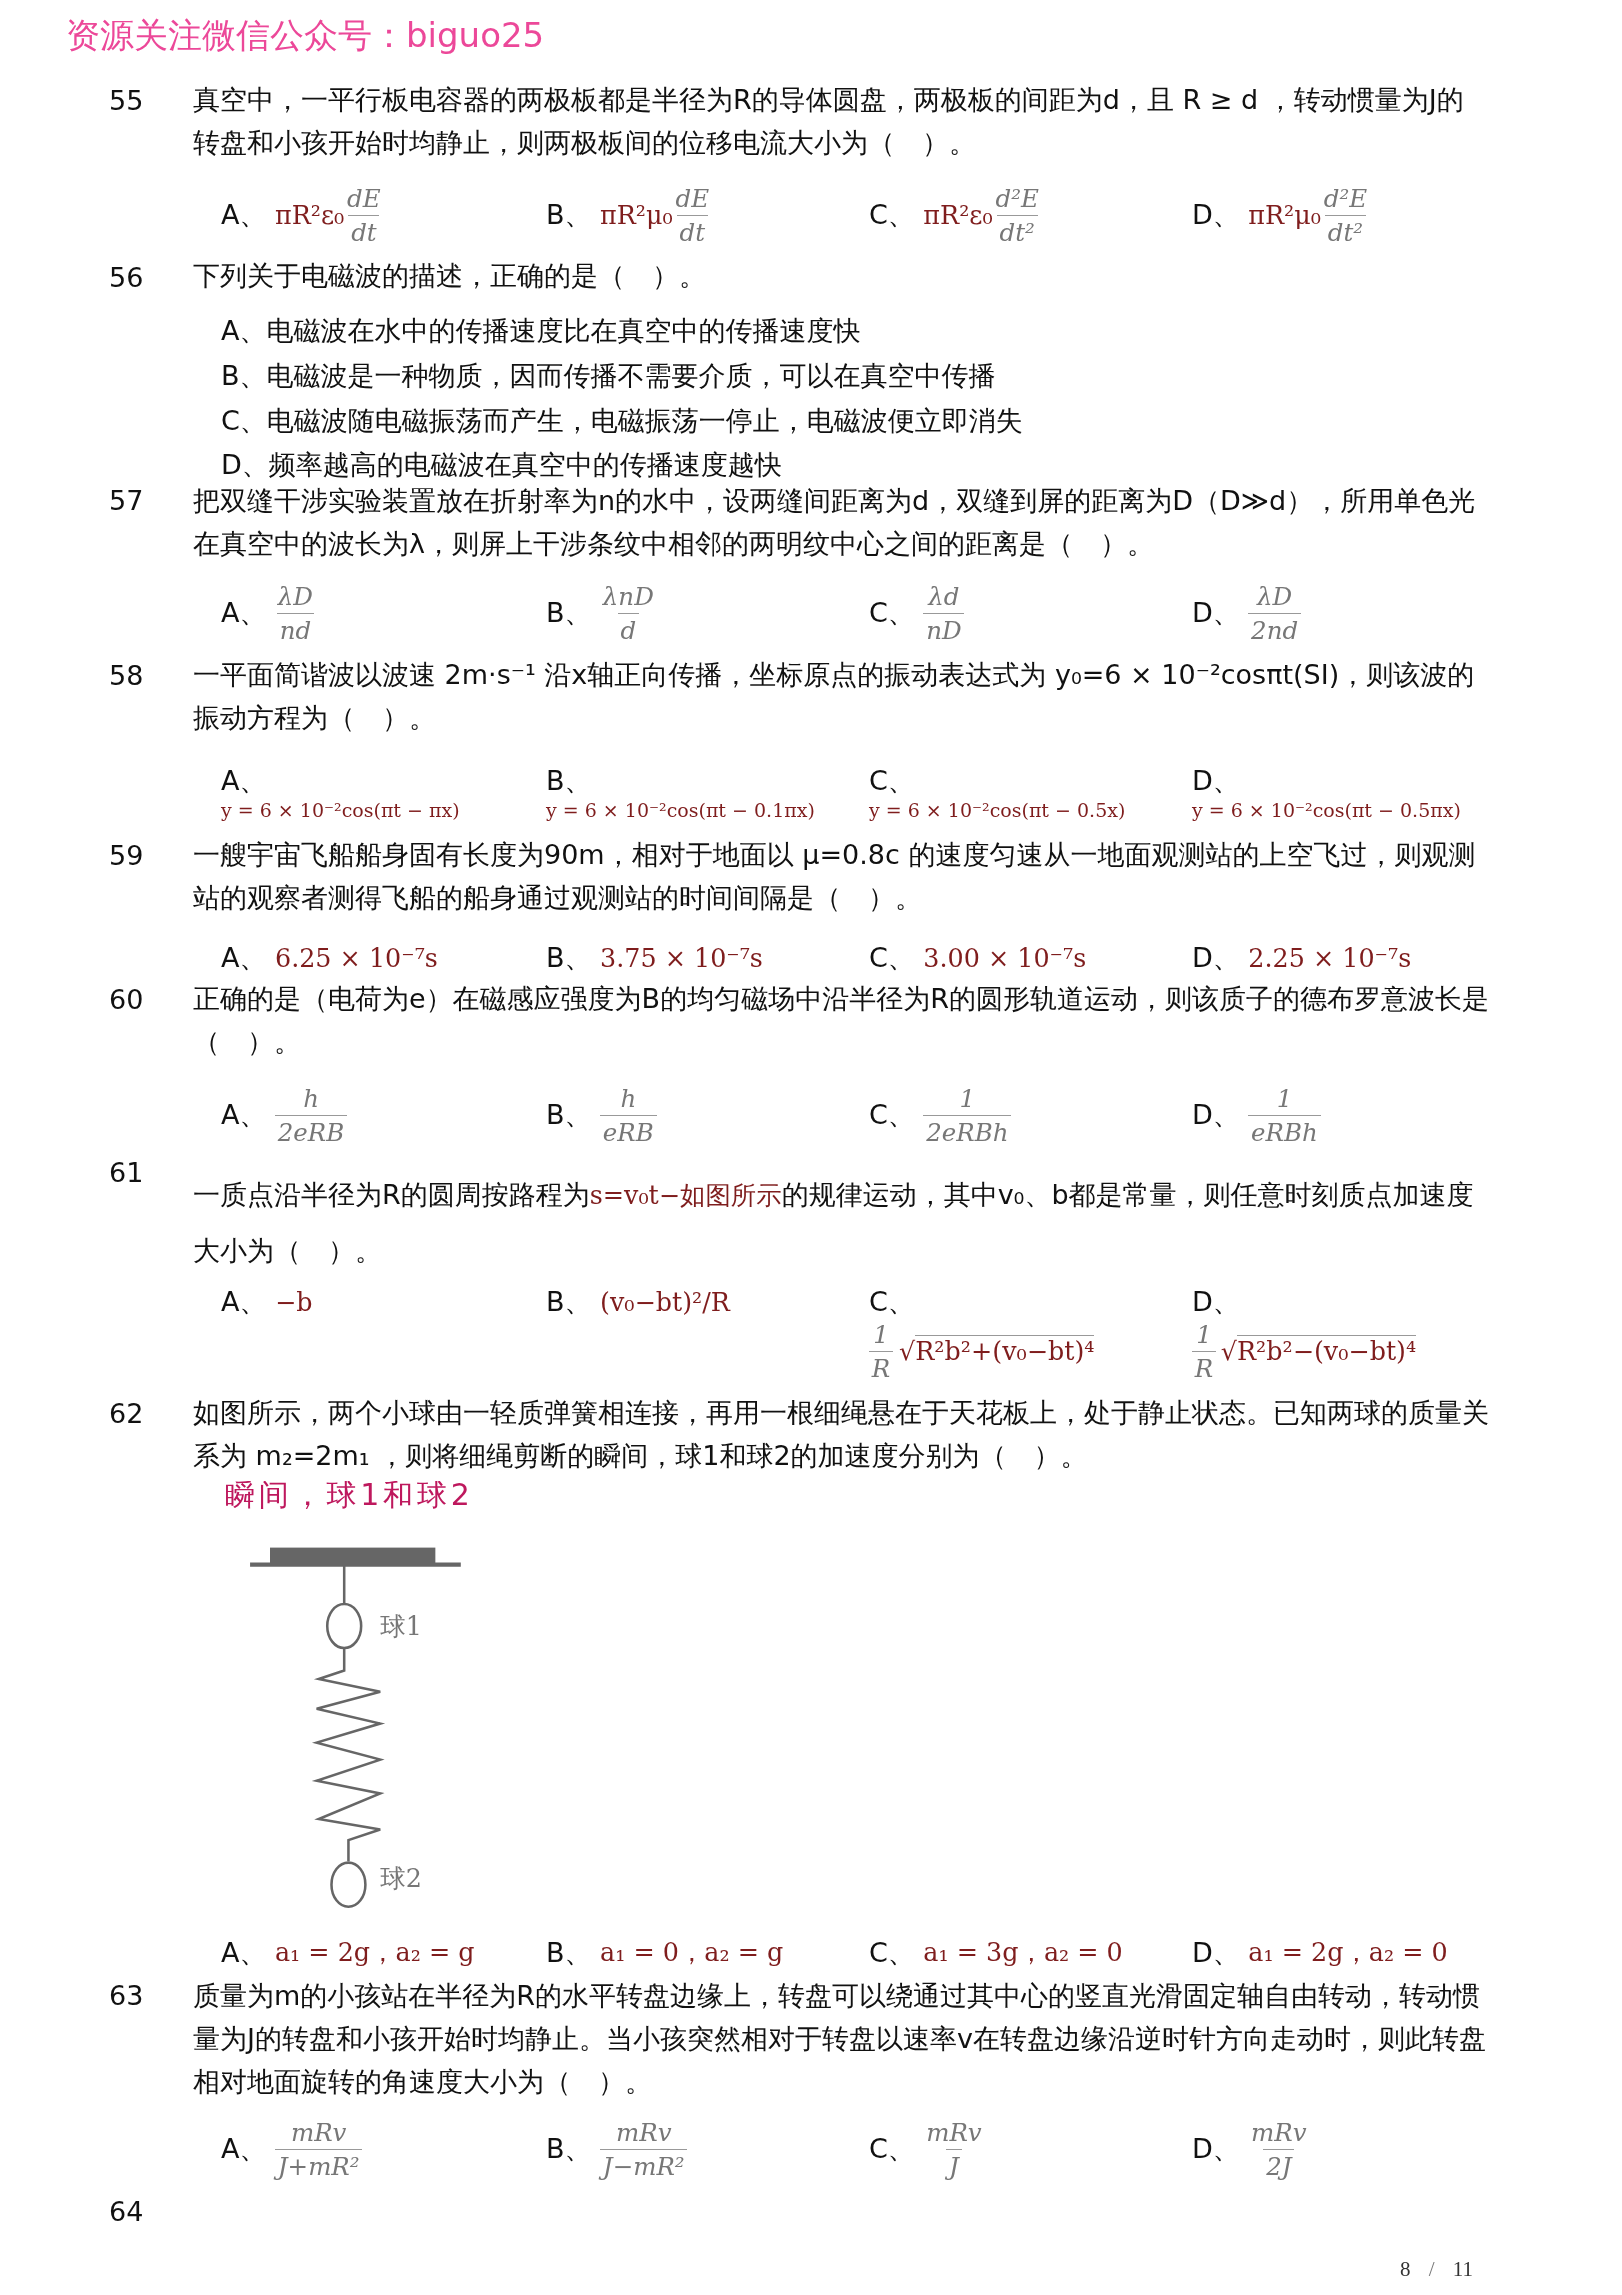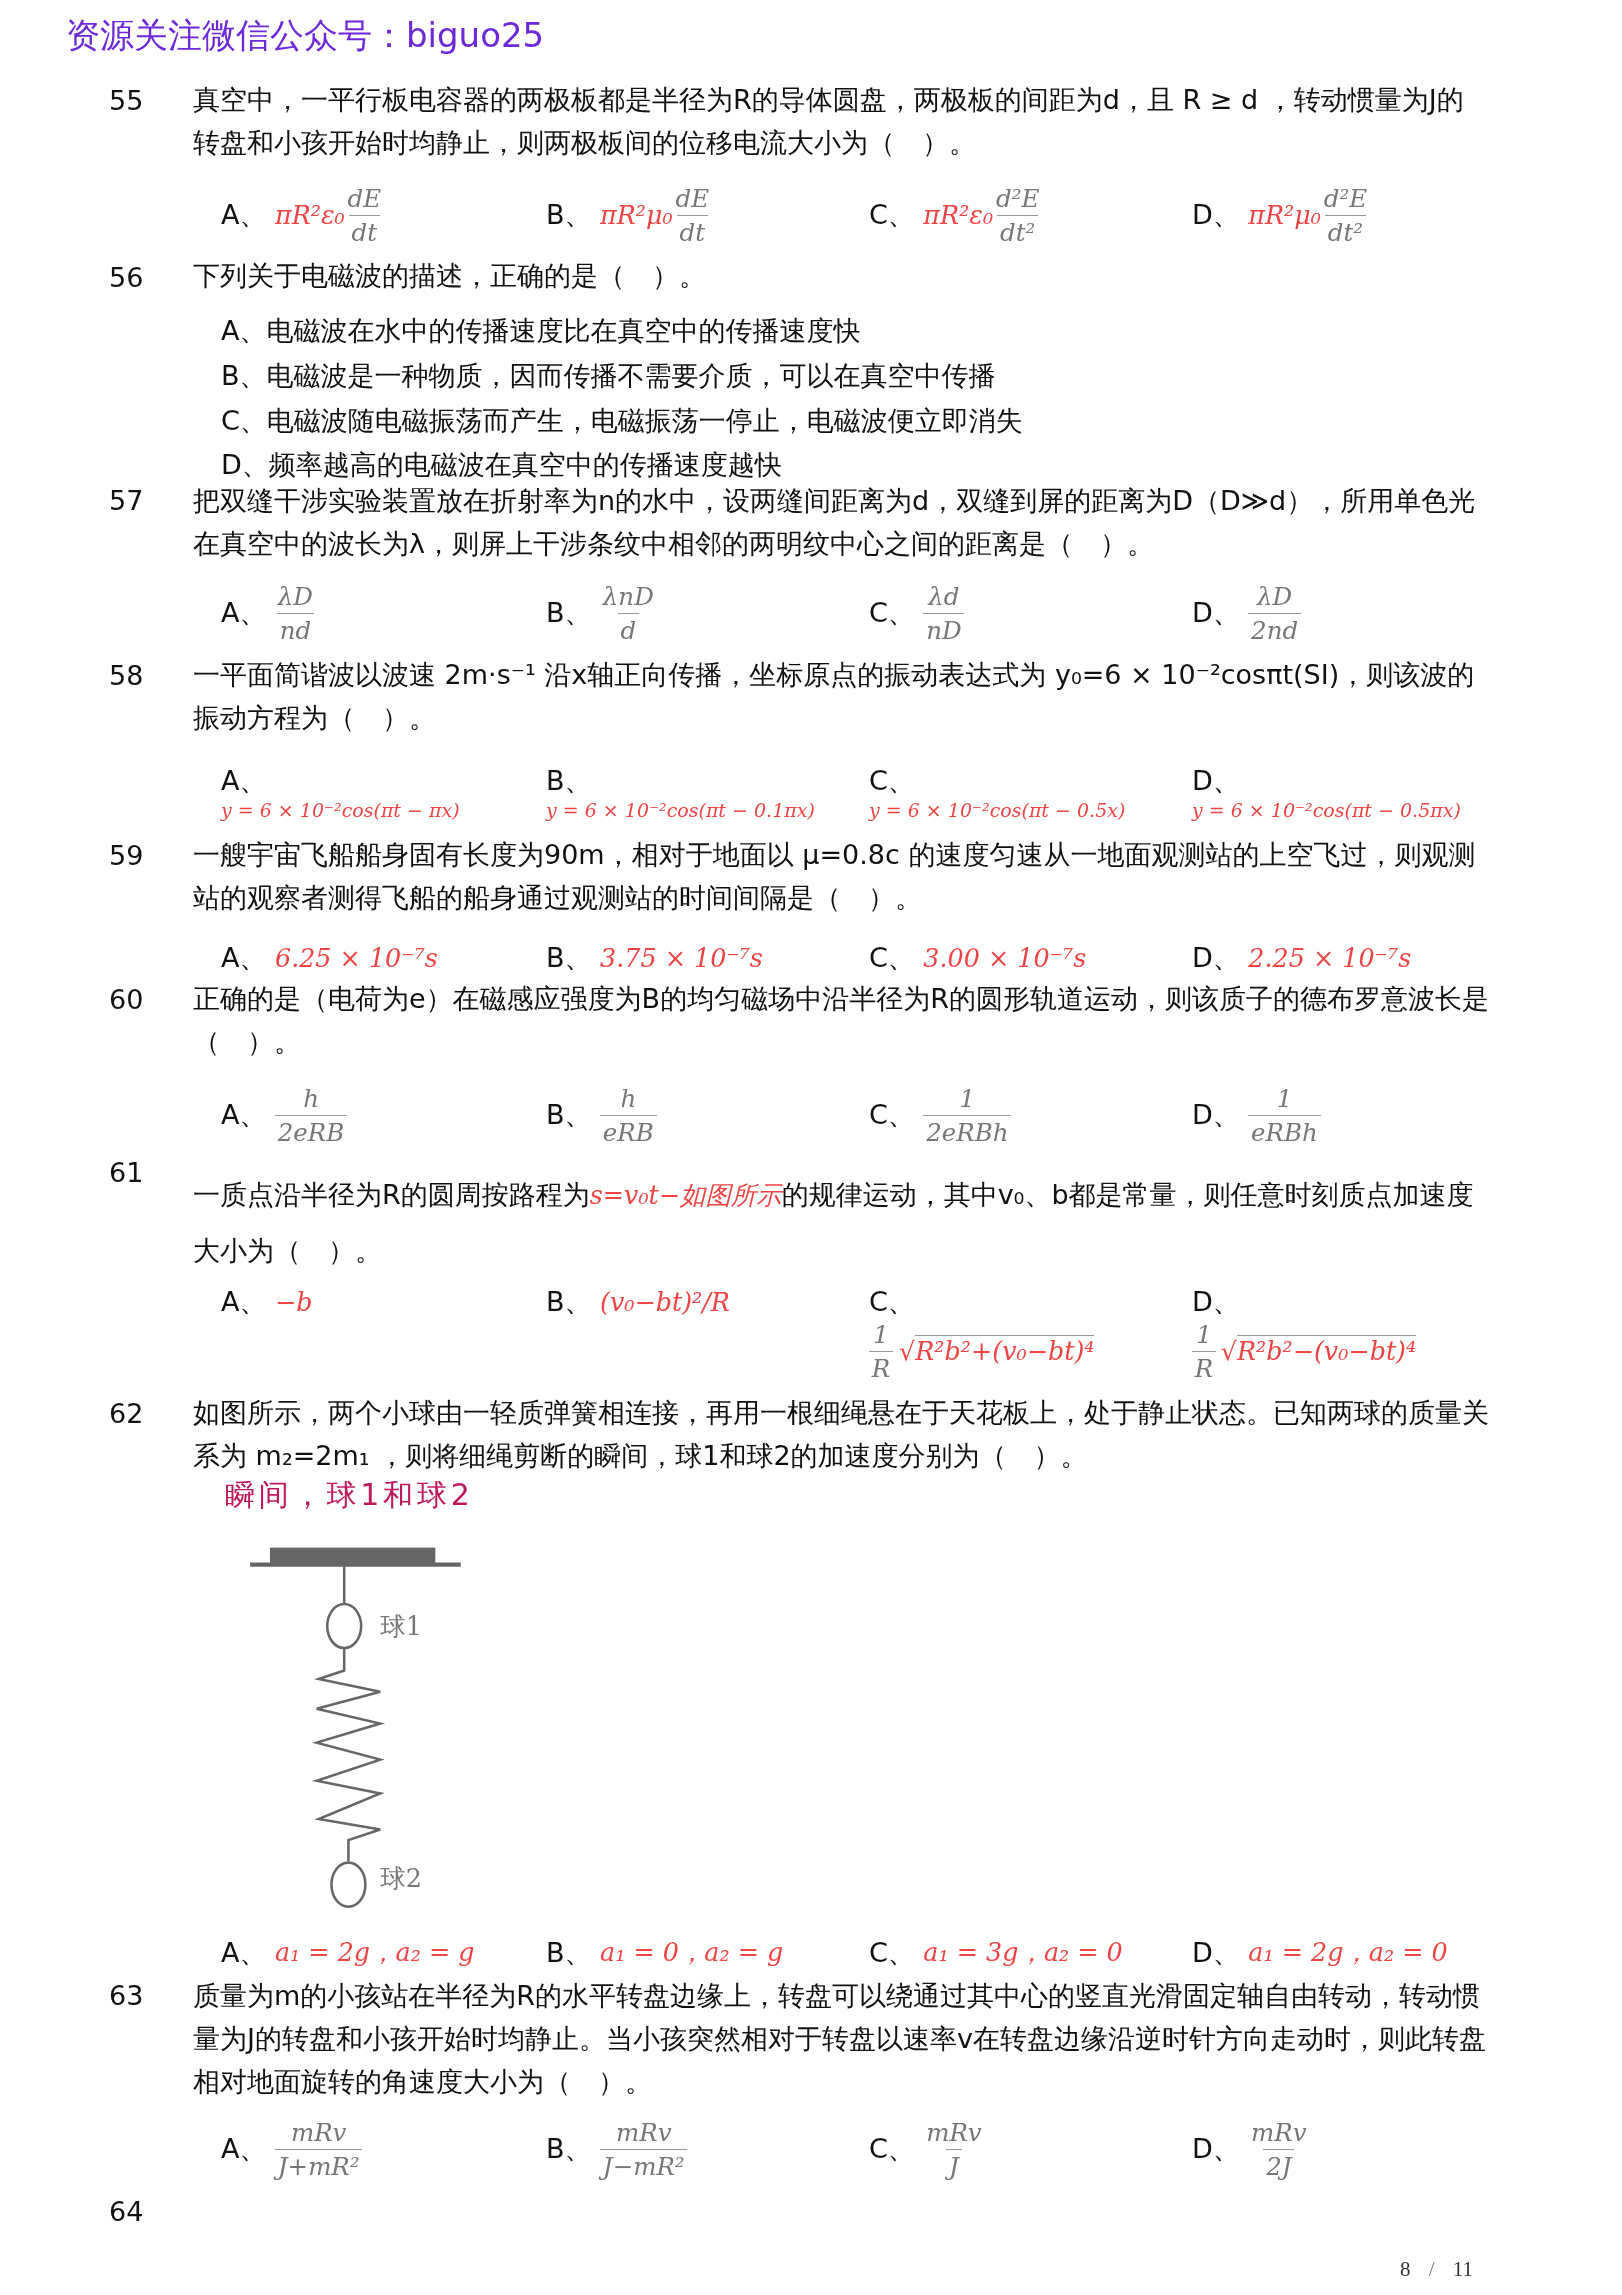--- a/index.html
+++ b/index.html
@@ -1,22 +1,22 @@
 <!DOCTYPE html>
 <html style="font-size:7.5px"><head>
 <meta charset="utf-8">
 <style>
   html,body{margin:0;padding:0;background:#fff;}
   body{width:1622px;height:2295px;position:relative;overflow:hidden;
        font-family:"DejaVu Sans","Liberation Sans",sans-serif;color:#111;}
-  .wm{position:absolute;left:66px;top:13px;font-size:34px;color:#6d28d9;}
+  .wm{position:absolute;left:66px;top:13px;font-size:34px;color:#ec4899;}
   .q{position:absolute;left:0;width:1622px;}
   .qnum{position:absolute;left:109px;font-size:27px;color:#111;}
   .qtext{position:absolute;left:193px;width:1296px;font-size:27px;line-height:43px;}
-  .math{font-family:"DejaVu Serif","Liberation Serif",serif;font-style:italic;color:#ef4444;font-size:25.4px;}
+  .math{font-family:"DejaVu Serif","Liberation Serif",serif;color:#7f1d1d;font-size:25.4px;}
   .opts{position:absolute;left:221px;width:1320px;}
   .opt{position:absolute;top:0;font-size:27px;display:flex;align-items:center;}
   .opt .lbl{margin-right:8.5px;}
   .frac{display:inline-flex;flex-direction:column;align-items:center;vertical-align:middle;
         font-family:"DejaVu Serif","Liberation Serif",serif;font-style:italic;color:#777;font-size:24.5px;}
   .frac .num{padding:0 2.8px 1.9px;}
   .frac .den{border-top:1.9px solid #999;padding:1.9px 2.8px 0;}
   .stack{flex-direction:column;align-items:flex-start;}
   .small{font-size:19px;}
   .pager{position:absolute;left:1400px;top:2257px;font-family:"Liberation Serif",serif;font-size:21px;color:#333;}

